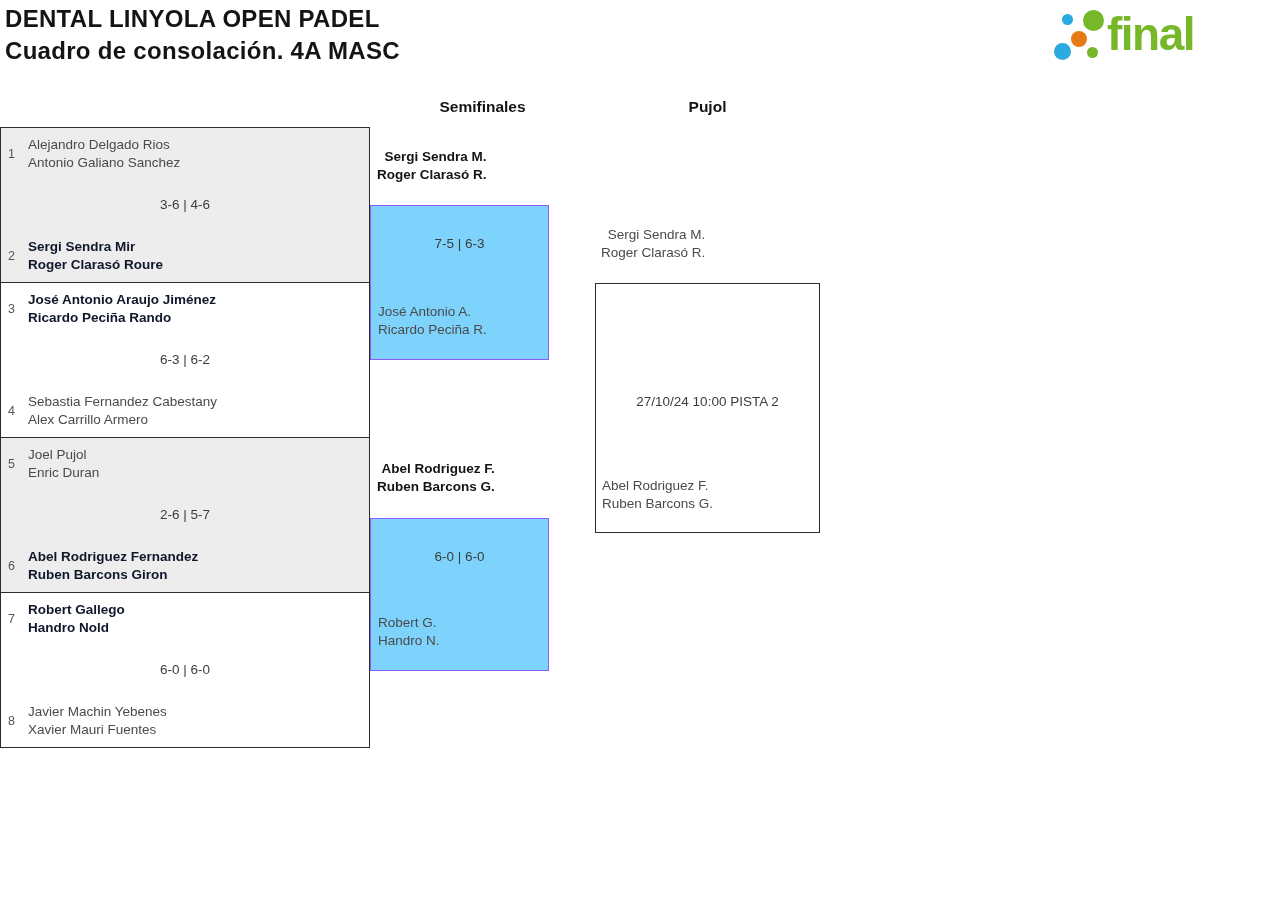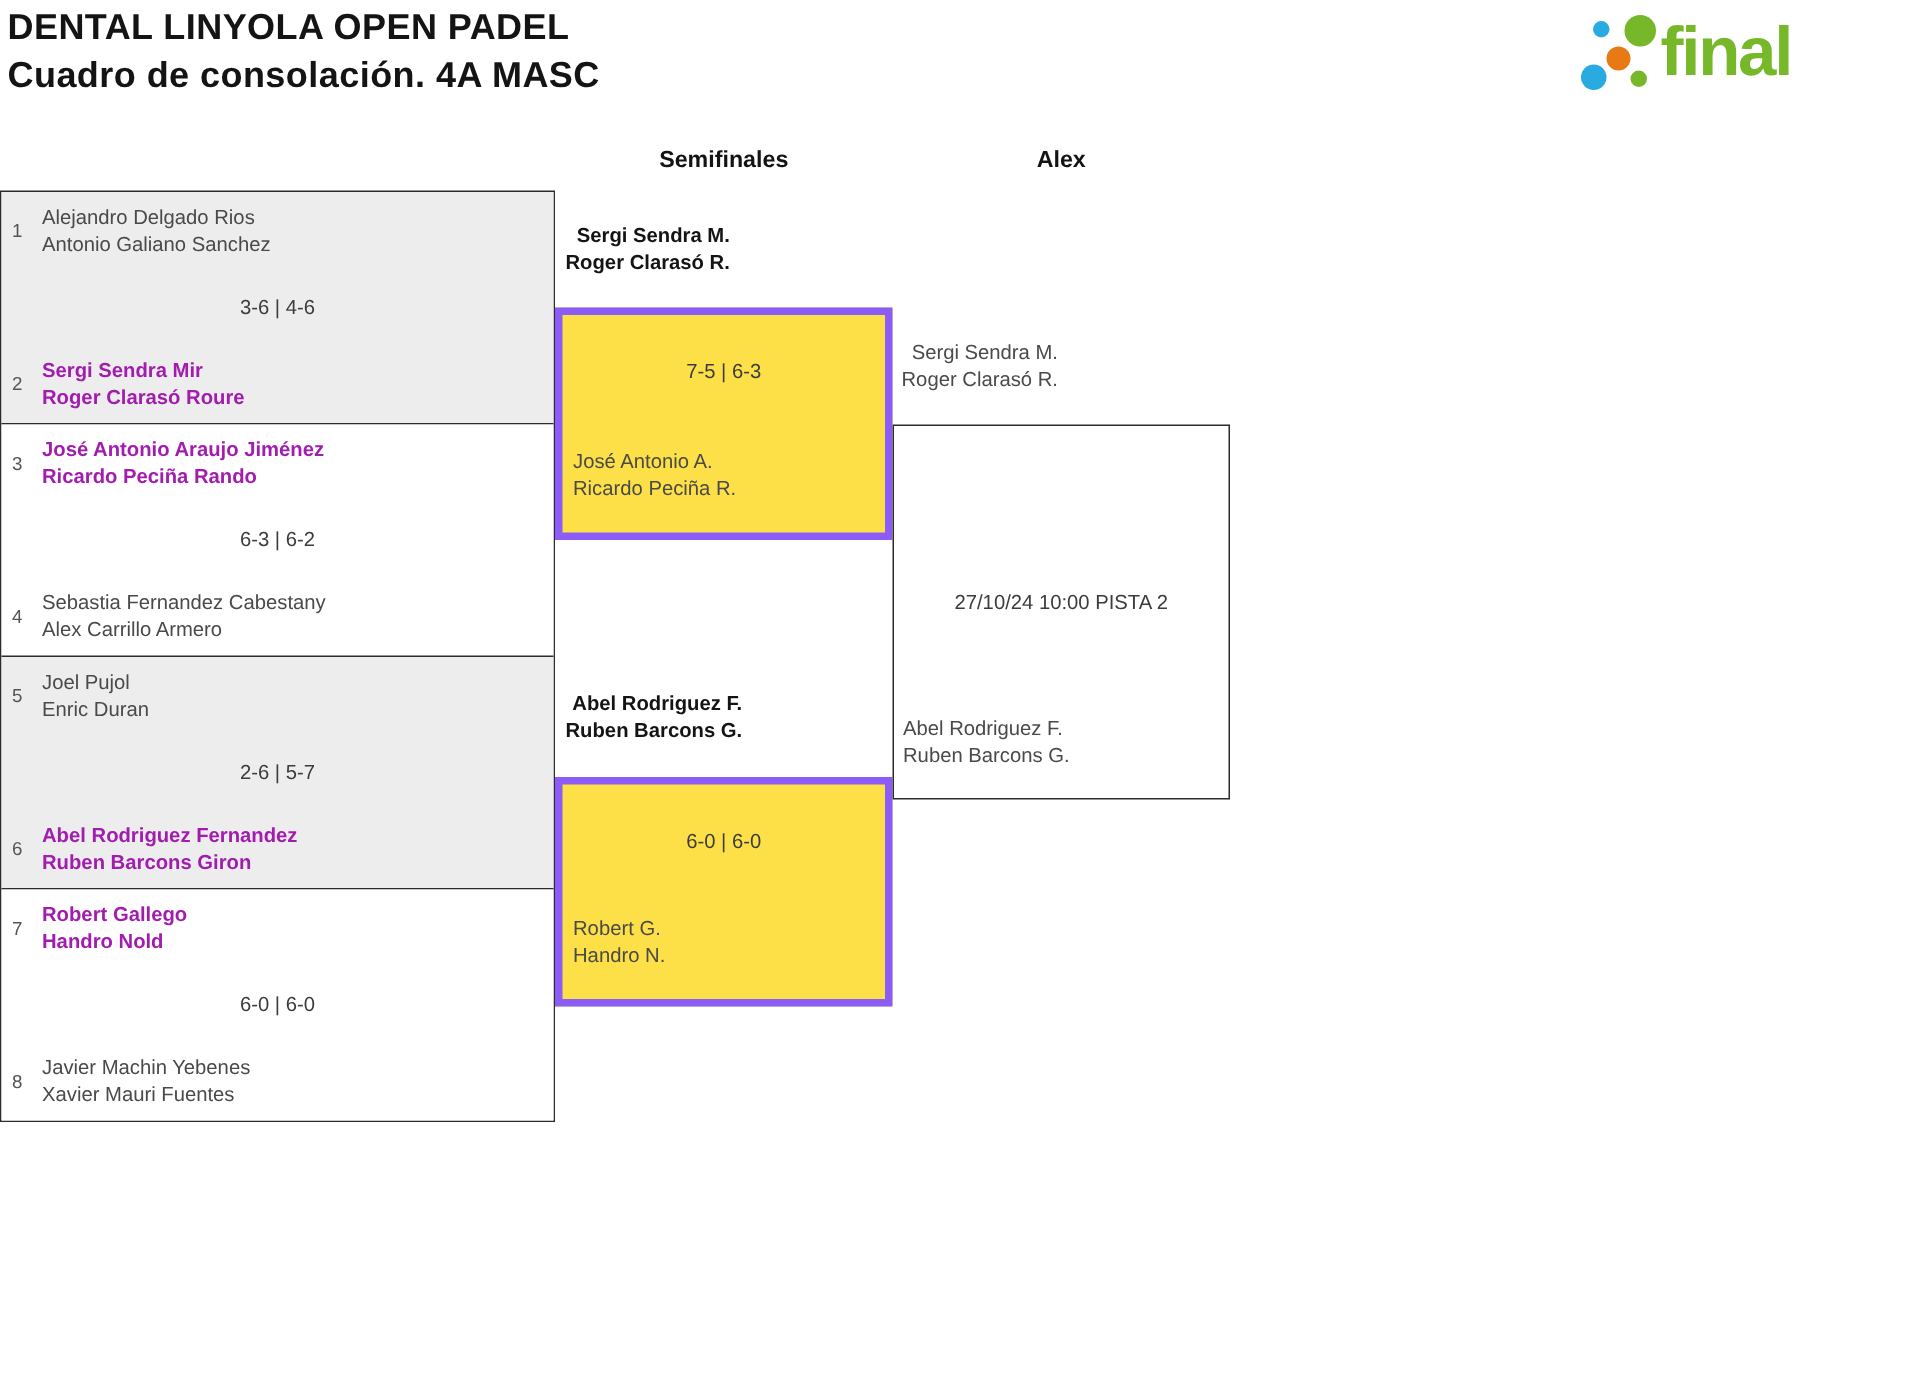--- a/index.html
+++ b/index.html
@@ -43,32 +43,32 @@
     border:1px solid #2b2b2b; background:#fff;
   }
   .qmatch { position:relative; height:155px; border-bottom:1px solid #2b2b2b; background:#ffffff; }
   .qmatch:last-child { border-bottom:none; height:154px; }
   .qmatch.gray { background:#ededed; }
   .seed { position:absolute; left:7px; font-size:12.5px; line-height:14px; color:#555; }
   .seed-top { top:19px; }
   .seed-bot { bottom:19px; }
   .team { font-size:13.5px; line-height:18px; color:#4a4a4a; }
   .team div { white-space:nowrap; }
-  .team.winner { font-weight:700; color:#a21caf; }
+  .team.winner { font-weight:700; color:#0f172a; }
   .q-team-top { position:absolute; left:27px; top:8px; }
   .q-team-bot { position:absolute; left:27px; bottom:8px; }
   .score {
     position:absolute; left:0; right:0; text-align:center;
     font-size:13.5px; color:#3c3c3c;
   }
   .qmatch .score { top:69px; }
   
   .sbox {
-    position:absolute; left:370px; width:225px;
-    background:#fde047; border:5px solid #8b5cf6;
+    position:absolute; left:370px; width:179px;
+    background:#7dd3fc; border:1px solid #8b5cf6;
   }
   .sbox-1 { top:205px; height:155px; }
   .sbox-2 { top:518px; height:153px; }
   .sbox .score { top:30px; }
   .sbox .team { position:absolute; left:7px; bottom:20px; }
   .adv { position:absolute; font-size:13.5px; line-height:18px;text-align:right; }
   .adv div { white-space:nowrap; }
   .adv-s1 { left:377px; top:148px; font-weight:700; color:#141414; }
   .adv-s2 { left:377px; top:460px; font-weight:700; color:#141414; }
   .adv-f1 { left:601px; top:226px; color:#4a4a4a; }
@@ -94,21 +94,21 @@
   <div class="logo">
     <span class="dot d-blue-sm"></span>
     <span class="dot d-green-lg"></span>
     <span class="dot d-orange"></span>
     <span class="dot d-blue-lg"></span>
     <span class="dot d-green-sm"></span>
     <span class="brand">final</span>
   </div>
 
   <div class="col-head ch-s">Semifinales</div>
-  <div class="col-head ch-f">Alex</div>
+  <div class="col-head ch-f">Pujol</div>
 
   <div class="quarters">
 
     <div class="qmatch gray">
       <span class="seed seed-top">1</span>
       <div class="team q-team-top">
         <div>Alejandro Delgado Rios</div>
         <div>Antonio Galiano Sanchez</div>
       </div>
       <div class="score">3-6 | 4-6</div>

